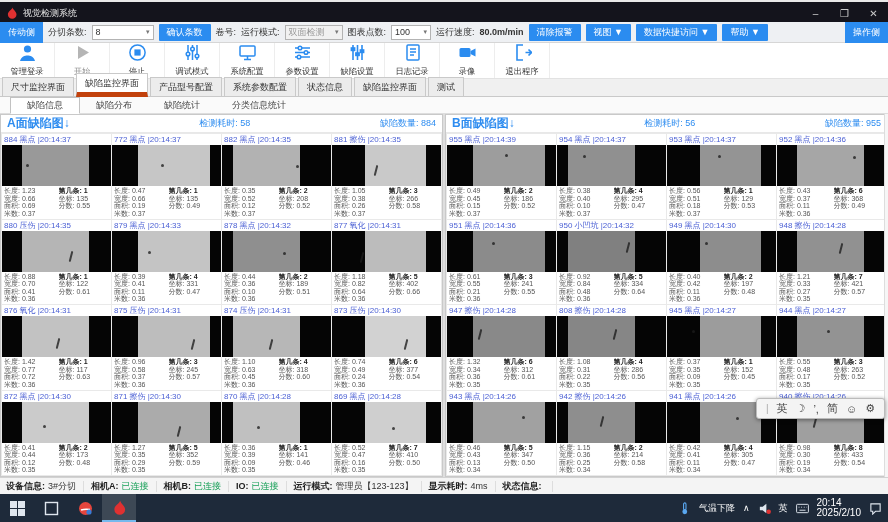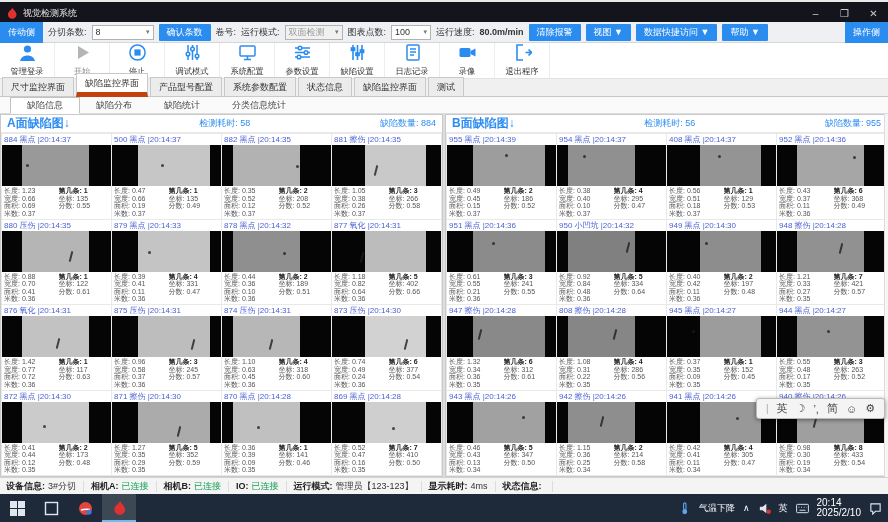--- a/index.html
+++ b/index.html
@@ -248,21 +248,21 @@
                 <div class="m-row">米数: 0.37</div>
               </div>
               <div class="m-col-r">
                 <div class="m-row">第几条: 1</div>
                 <div class="m-row">坐标: 135</div>
                 <div class="m-row">分数: 0.55</div>
               </div>
             </div>
           </div>
           <div class="cell">
-            <div class="cell-header">500 黑点 |20:14:37</div>
+            <div class="cell-header">772 黑点 |20:14:37</div>
             <div class="cell-img" style="--l: 24%; --r: 90%; --tone: #c6c6c6;">
               <span class="speck dot" style="left: 45%; top: 47%;"></span>
             </div>
             <div class="cell-meta">
               <div class="m-col-l">
                 <div class="m-row">长度: 0.47</div>
                 <div class="m-row">宽度: 0.66</div>
                 <div class="m-row">面积: 0.19</div>
                 <div class="m-row">米数: 0.37</div>
               </div>
@@ -580,21 +580,21 @@
                 <div class="m-row">米数: 0.37</div>
               </div>
               <div class="m-col-r">
                 <div class="m-row">第几条: 4</div>
                 <div class="m-row">坐标: 295</div>
                 <div class="m-row">分数: 0.47</div>
               </div>
             </div>
           </div>
           <div class="cell">
-            <div class="cell-header">408 黑点 |20:14:37</div>
+            <div class="cell-header">953 黑点 |20:14:37</div>
             <div class="cell-img" style="--l: 30%; --r: 86%; --tone: #949494;">
               <span class="speck dot" style="left: 47%; top: 25%;"></span>
             </div>
             <div class="cell-meta">
               <div class="m-col-l">
                 <div class="m-row">长度: 0.56</div>
                 <div class="m-row">宽度: 0.51</div>
                 <div class="m-row">面积: 0.18</div>
                 <div class="m-row">米数: 0.37</div>
               </div>

